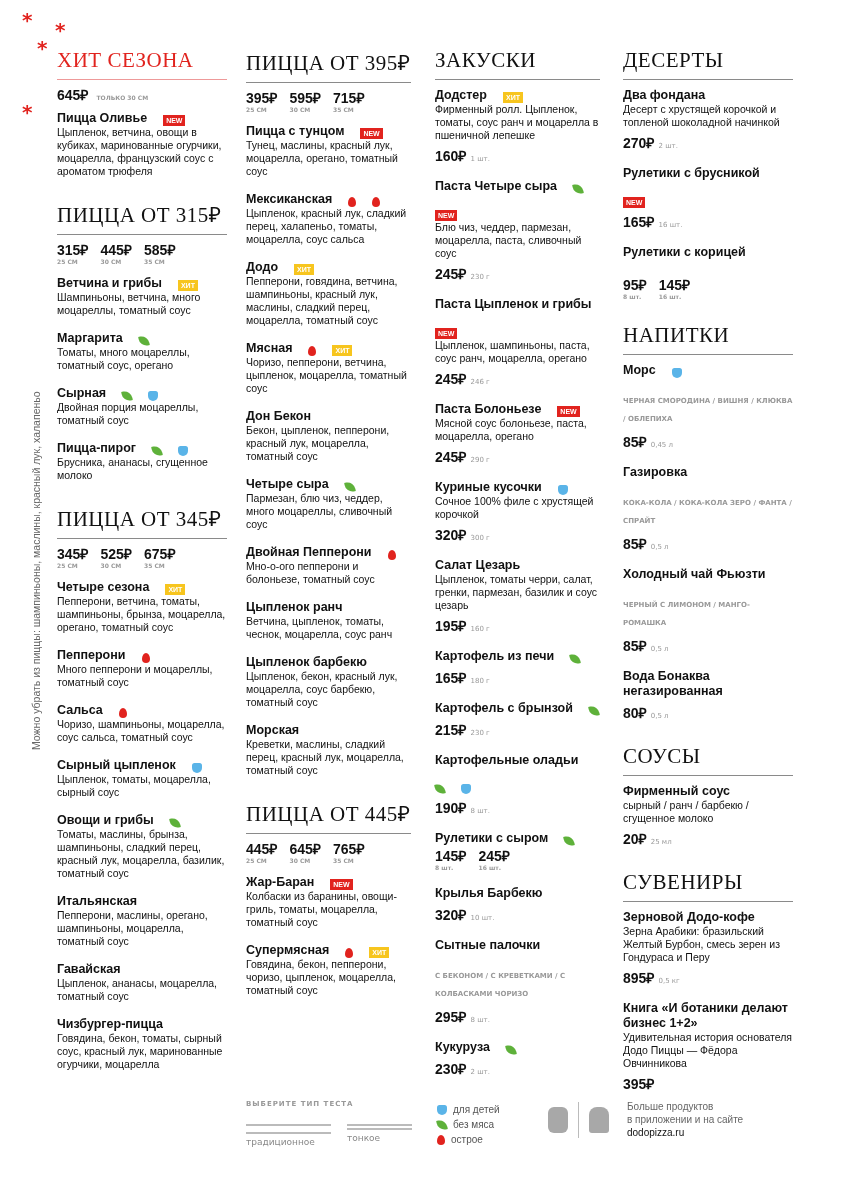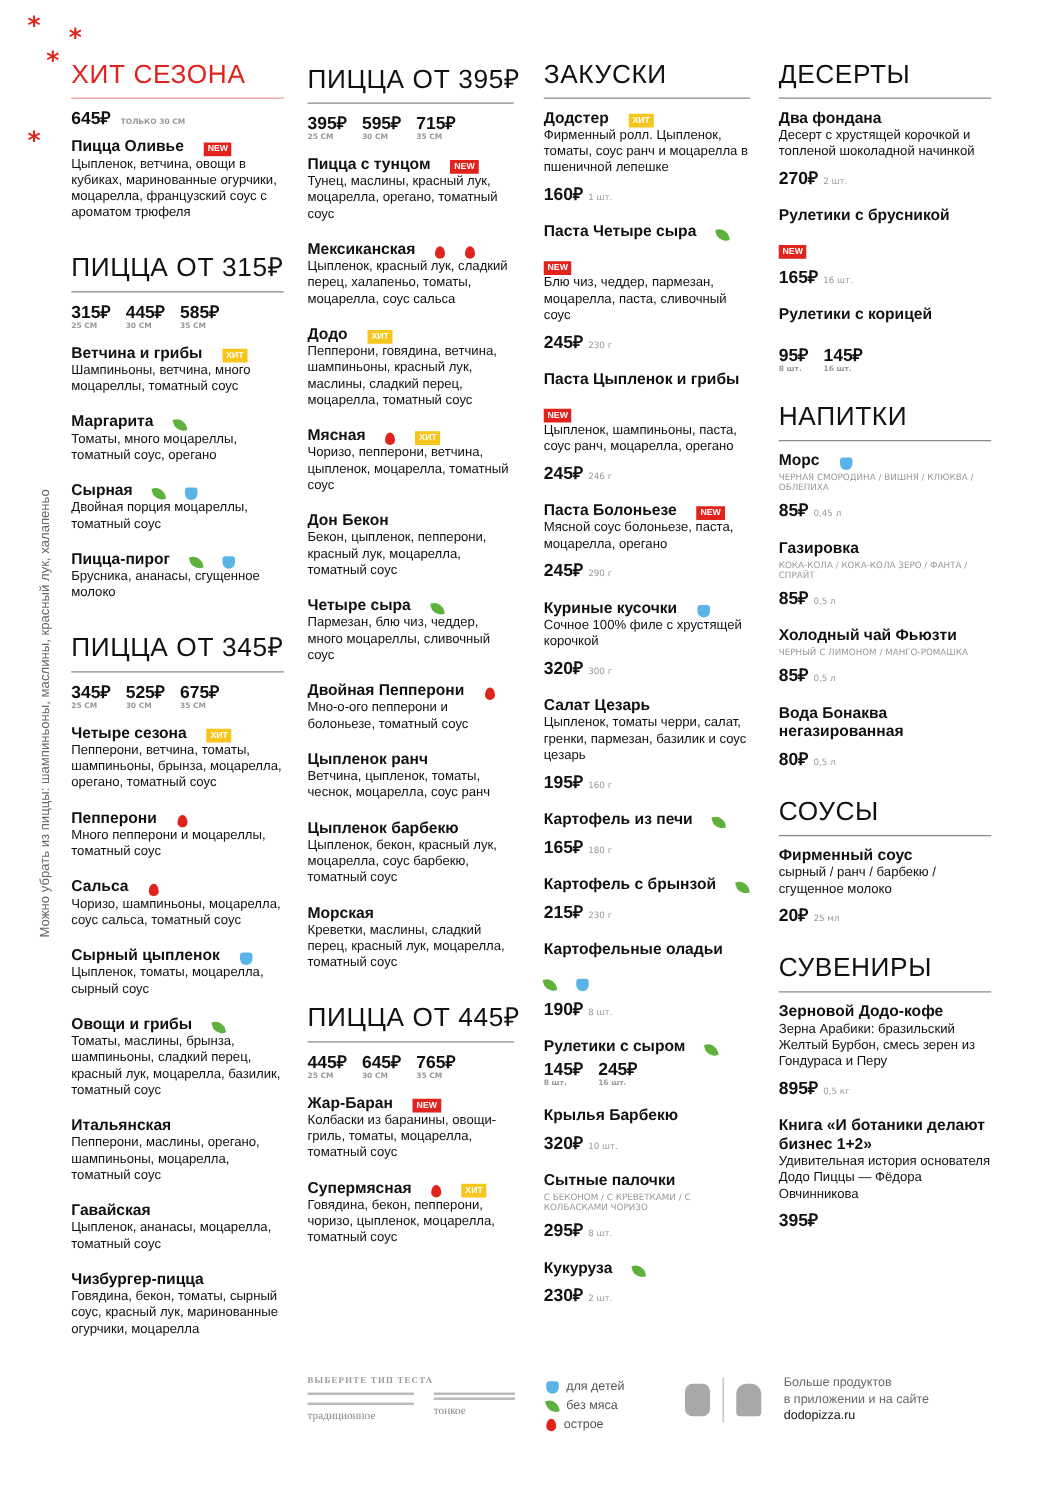--- a/index.html
+++ b/index.html
@@ -2,48 +2,48 @@
 <html><head>
 <meta charset="utf-8">
 <style>
   * { box-sizing: border-box; margin: 0; padding: 0; }
   body { width: 849px; height: 1200px; background: #fff; font-family: "DejaVu Sans", sans-serif; color: #111; position: relative; overflow: hidden; }
   .col { position: absolute; top: 48px; }
   .c1 { left: 57px; width: 170px; }
   .c2 { left: 246px; width: 165px; }
   .c3 { left: 435px; width: 165px; }
   .c4 { left: 623px; width: 170px; }
-  .sec-title { font-family: Liberation Sans, sans-serif; font-size: 21px; letter-spacing: 0.5px; font-weight: normal; padding-bottom: 6px; border-bottom: 1.5px solid #8a8a8a; margin-bottom: 8px; white-space: nowrap; }
+  .sec-title { font-family: Liberation Serif, serif; font-size: 21px; letter-spacing: 0.5px; font-weight: normal; padding-bottom: 6px; border-bottom: 1.5px solid #8a8a8a; margin-bottom: 8px; white-space: nowrap; }
   .sec-title.red { color: #e1231e; border-bottom-color: #e99; }
   .price-row { display: flex; gap: 12px; margin-bottom: 10px; }
   .price-cell { display: flex; flex-direction: column; }
   .price-big { font-family: "Liberation Sans", sans-serif; font-size: 14px; font-weight: bold; line-height: 15px; }
   .price-sub { font-size: 6px; color: #999; font-weight: bold; line-height: 8px; }
   .hit-price { display: flex; align-items: baseline; gap: 8px; margin-bottom: 8px; }
   .hit-note { font-size: 6px; color: #999; font-weight: bold; }
   .item { margin-bottom: 14px; }
   .item-name { font-family: "Liberation Sans", sans-serif; font-size: 12.5px; font-weight: bold; line-height: 15px; display: flex; align-items: flex-end; gap: 16px; flex-wrap: wrap; }
   .item-desc { font-family: "Liberation Sans", sans-serif; font-size: 10.5px; line-height: 13px; }
-  .item-opts { font-size: 7px; color: #999; font-weight: normal; text-transform: uppercase; line-height: 8px; margin-top: 2px; }
+  .item-opts { font-size: 7px; color: #999; font-weight: bold; text-transform: uppercase; line-height: 18px; margin-top: 14px; }
   .item-price { display: flex; align-items: baseline; gap: 4px; margin-top: 4px; }
   .item-price .v { font-family: "Liberation Sans", sans-serif; font-size: 14px; font-weight: bold; }
   .item-price .u { font-size: 7px; color: #999; text-align: right; }
   .badge { display: inline-block; font-size: 7px; color: #fff; padding: 1px 3px; line-height: 9px; font-weight: bold; }
   .badge.new { background: #e1231e; }
   .badge.hit { background: #f7c51e; }
   .ic { display: inline-block; width: 10px; height: 10px; }
   .leaf { background: #5eb13a; border-radius: 0 8px 0 8px; transform: rotate(-10deg); }
   .chili { background: #e1231e; border-radius: 50% 50% 50% 50% / 60% 60% 40% 40%; width: 8px; }
   .kid { background: #5ab4e8; border-radius: 3px 3px 6px 6px; }
   .mt { margin-top: 22px; }
   .snow { position: absolute; color: #e1231e; font-size: 20px; font-weight: bold; }
   .side-note { position: absolute; left: 30px; top: 750px; transform-origin: left top; transform: rotate(-90deg); font-size: 10.5px; color: #666; white-space: nowrap; font-family: "Liberation Sans", sans-serif; }
-  .footer-dough { position: absolute; left: 246px; top: 1100px; font-family: Liberation Serif, serif; }
+  .footer-dough { position: absolute; left: 246px; top: 1100px; }
   .fd-title { font-size: 7px; color: #999; font-weight: bold; letter-spacing: 1px; }
-  .fd-row { display: flex; gap: 16px; margin-top: 6px; }
+  .fd-row { display: flex; gap: 16px; margin-top: 16px; }
   .fd-opt { display: flex; flex-direction: column; }
   .fd-line { width: 85px; height: 10px; border-top: 2px solid #bbb; border-bottom: 2px solid #bbb; margin-bottom: 3px; }
   .fd-label { font-size: 9px; color: #888; }
   .legend { position: absolute; left: 437px; top: 1102px; text-align: center; }
   .legend-item { display: flex; align-items: center; gap: 6px; font-size: 10px; color: #555; line-height: 15px; font-family: "Liberation Sans", sans-serif; }
   .apps { position: absolute; left: 548px; top: 1100px; display: flex; align-items: center; gap: 10px; }
   .app-ic { width: 20px; height: 26px; background: #a8a8a8; border-radius: 6px; }
   .app-sep { width: 1px; height: 36px; background: #bbb; }
   .apps-text { font-size: 10px; color: #666; line-height: 13px; margin-left: 8px; font-family: "Liberation Sans", sans-serif; }
   .apps-text .site { color: #111; }

